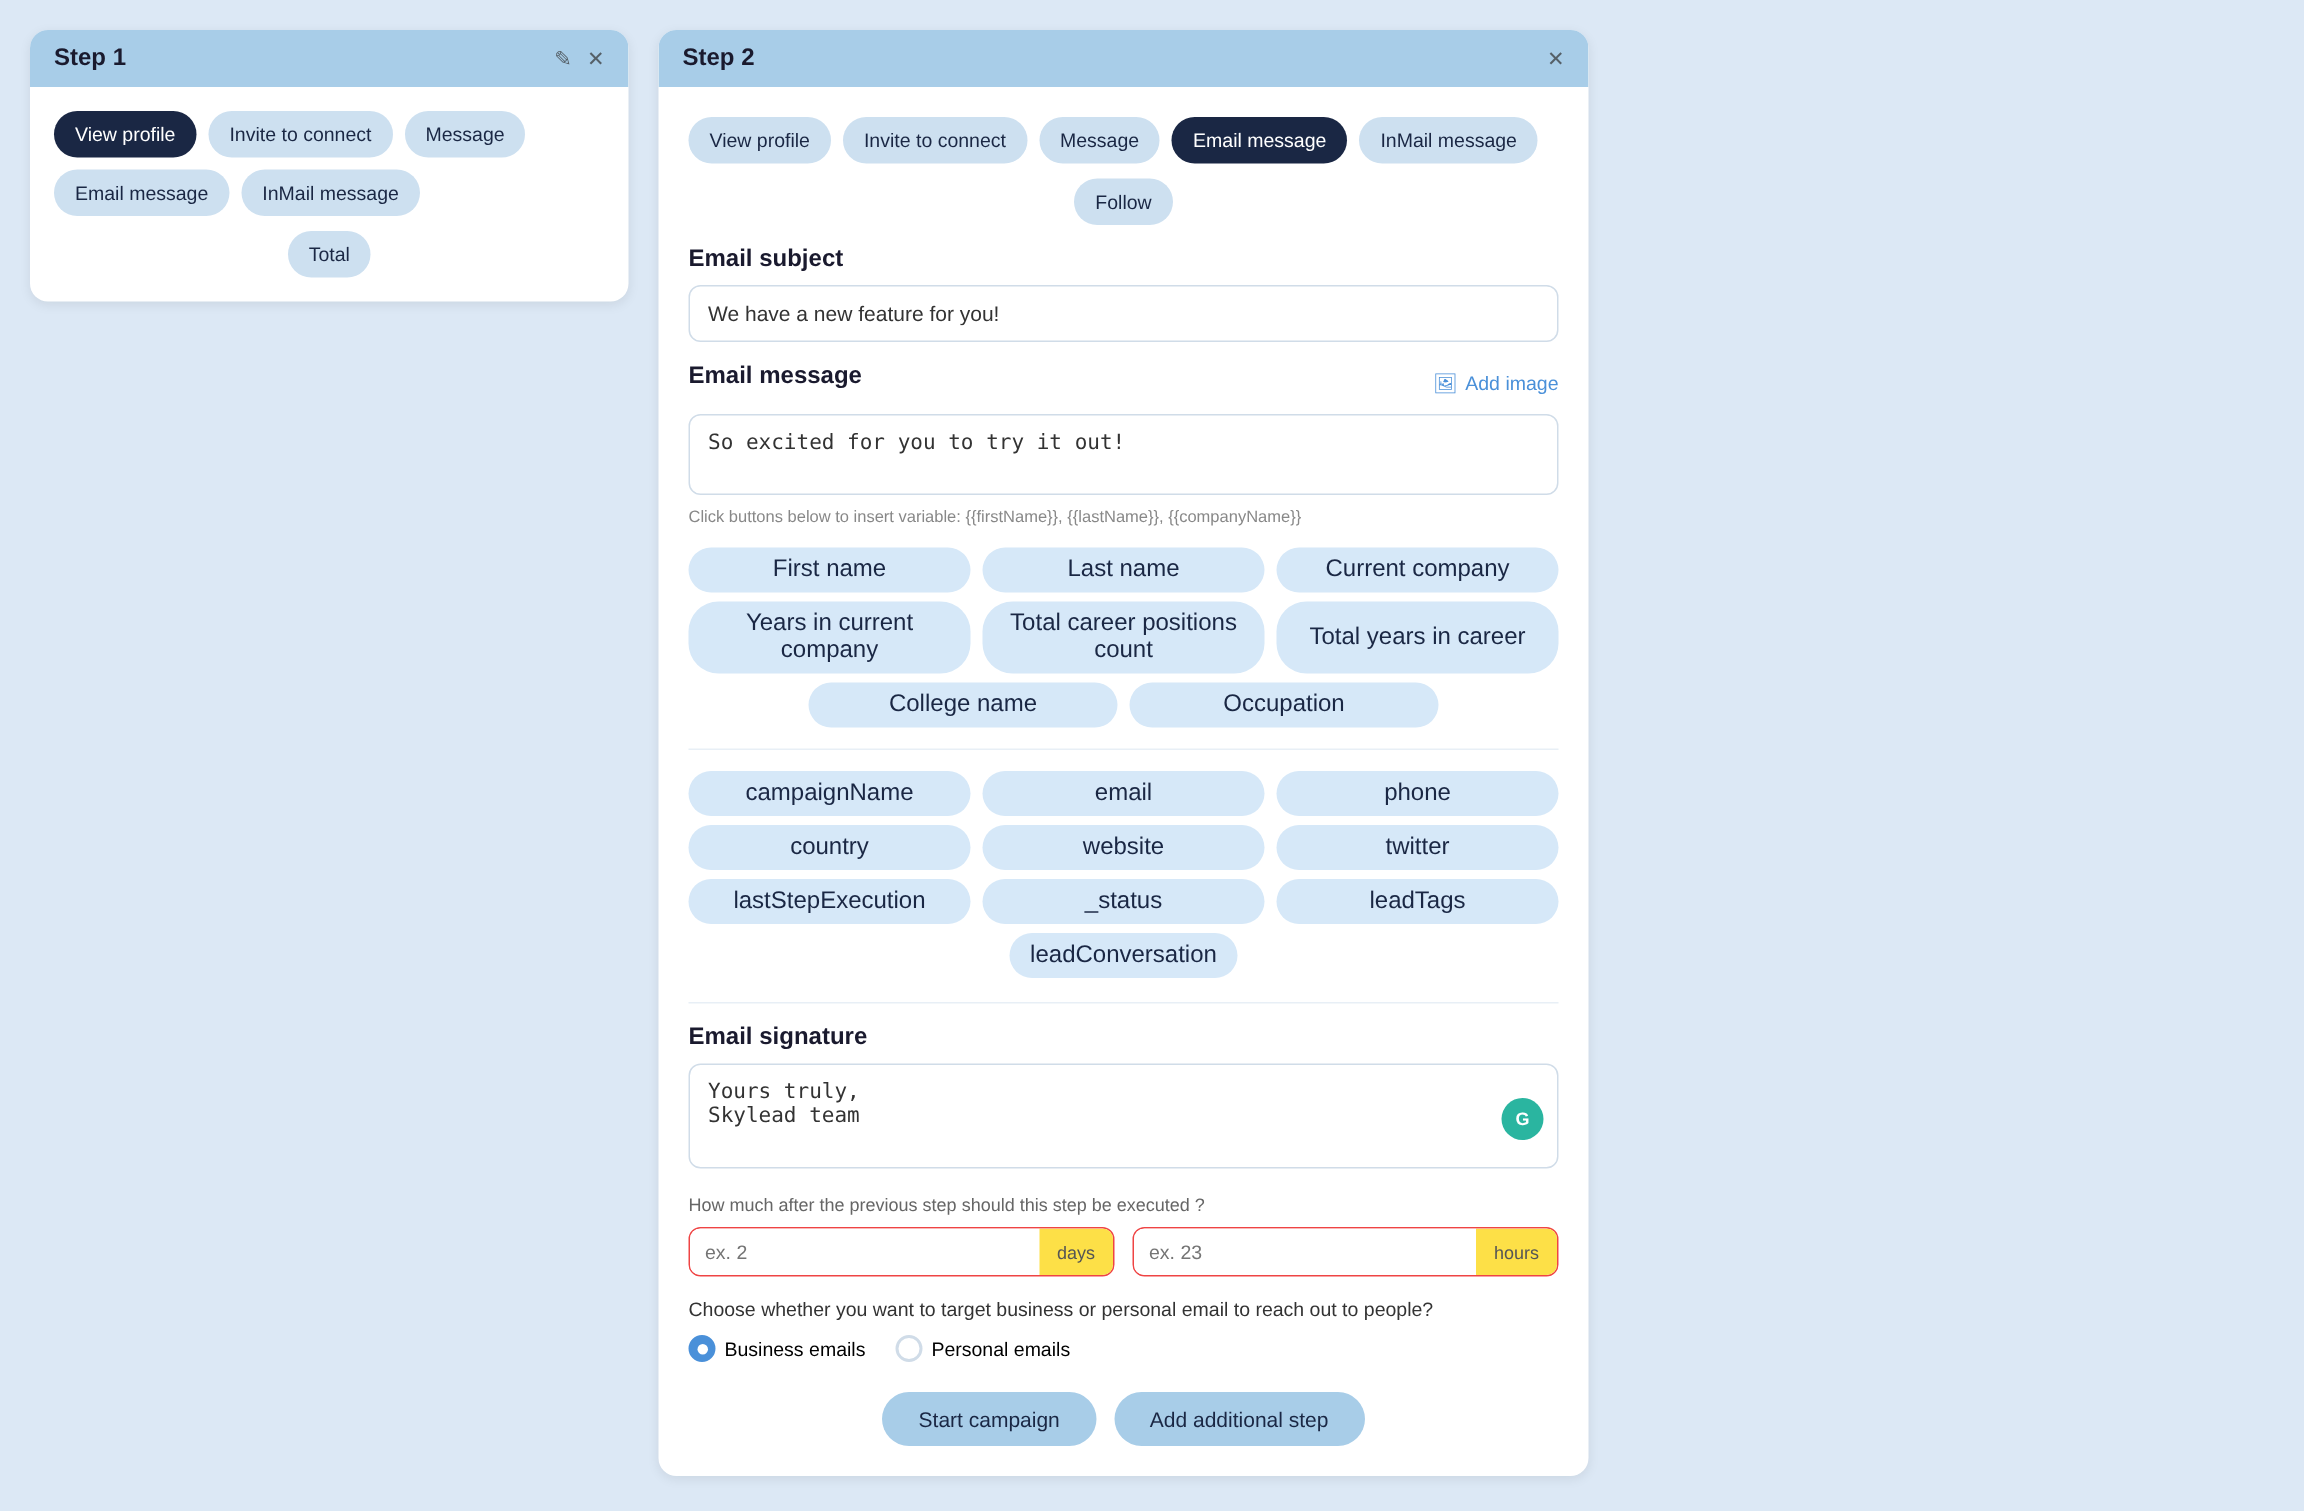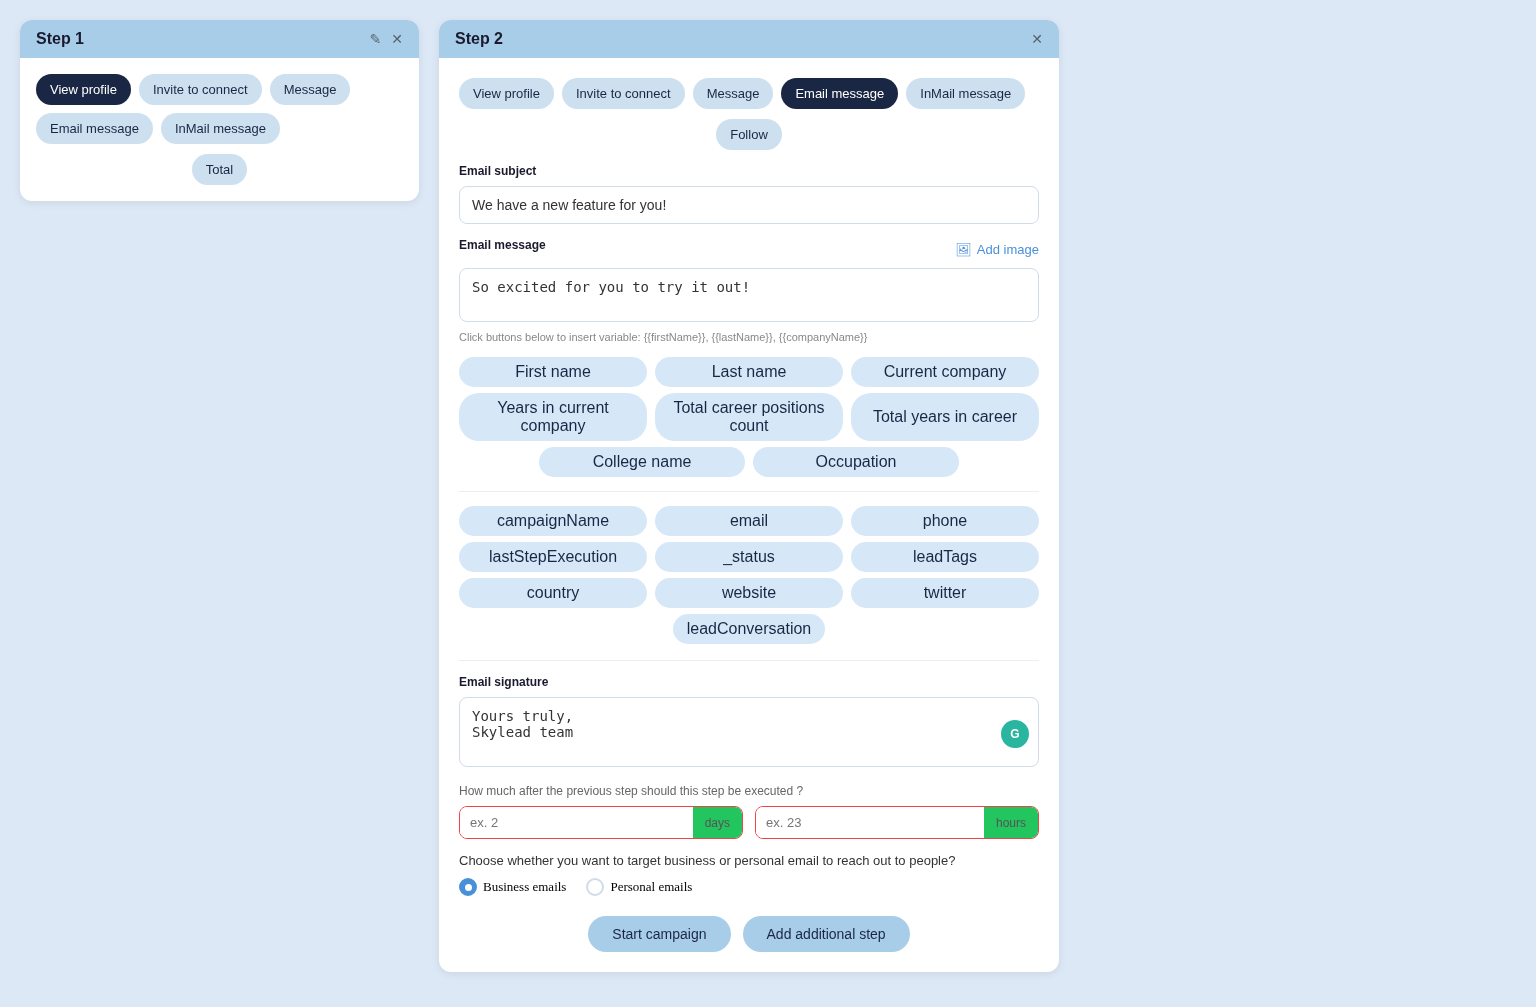--- a/index.html
+++ b/index.html
@@ -79,21 +79,21 @@
     }
 
     
     .step2 {
       width: 620px;
     }
     .step2 .panel-body {
       padding: 20px;
     }
     .section-label {
-      font-size: 12px;
+      font-size: 16px;
       font-weight: 600;
       color: #1a1a2e;
       margin-bottom: 8px;
     }
     .text-input {
       width: 100%;
       border: 1px solid #d0dce8;
       border-radius: 8px;
       padding: 10px 12px;
       font-size: 14px;
@@ -201,21 +201,21 @@
     }
     .timing-input {
       flex: 1;
       border: none;
       padding: 8px 10px;
       font-size: 13px;
       color: #999;
       outline: none;
     }
     .timing-unit {
-      background: #22c55e;
+      background: #fde047;
       padding: 8px 12px;
       font-size: 12px;
       color: #555;
       display: flex;
       align-items: center;
     }
     .email-target-section {
       margin-top: 14px;
     }
     .email-target-label {
@@ -249,21 +249,20 @@
     .radio-dot.active::after {
       content: '';
       width: 7px;
       height: 7px;
       border-radius: 50%;
       background: #fff;
     }
     .radio-label {
       font-size: 13px;
       font-weight: 500;
-      font-family: Liberation Serif, serif;
     }
     .footer-btns {
       display: flex;
       justify-content: center;
       gap: 12px;
       margin-top: 20px;
     }
     .btn-primary {
       background: #a8cde8;
       color: #1a2744;
@@ -355,29 +354,29 @@
       <button class="variable-btn">Occupation</button>
     </div>
 
     <div class="divider"></div>
 
     <div class="variable-grid-custom">
       <button class="variable-btn">campaignName</button>
       <button class="variable-btn">email</button>
       <button class="variable-btn">phone</button>
     </div>
+    <div class="variable-grid-custom">
+      <button class="variable-btn">country</button>
+      <button class="variable-btn">website</button>
+      <button class="variable-btn">twitter</button>
+    </div>
     <div class="variable-grid-custom" style="margin-bottom: 6px;">
       <button class="variable-btn">lastStepExecution</button>
       <button class="variable-btn">_status</button>
       <button class="variable-btn">leadTags</button>
-    </div>
-    <div class="variable-grid-custom">
-      <button class="variable-btn">country</button>
-      <button class="variable-btn">website</button>
-      <button class="variable-btn">twitter</button>
     </div>
     <div class="variable-single">
       <button class="variable-btn">leadConversation</button>
     </div>
 
     <div class="divider"></div>
 
     <div class="section-spacer">
       <div class="section-label">Email signature</div>
       <div class="signature-area">

